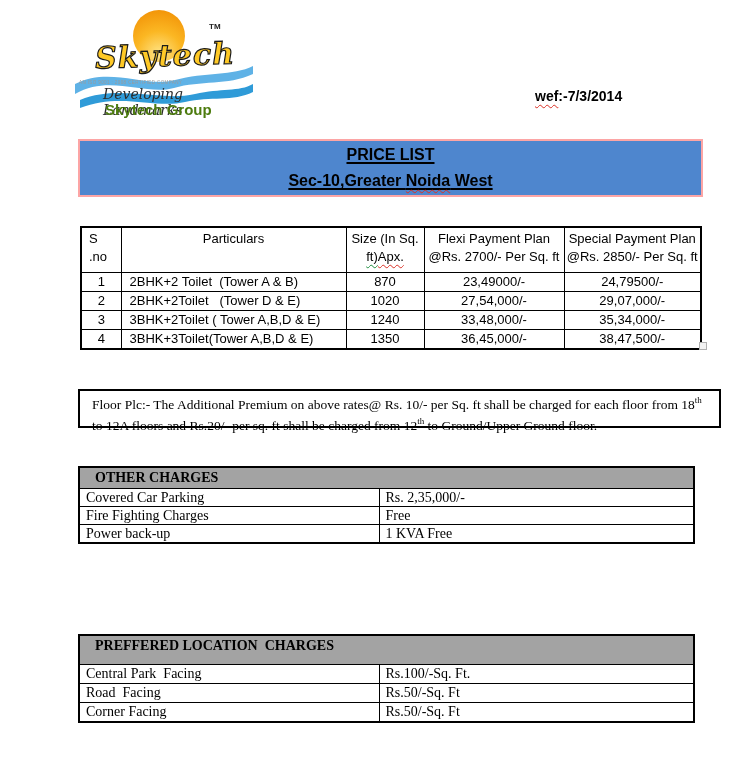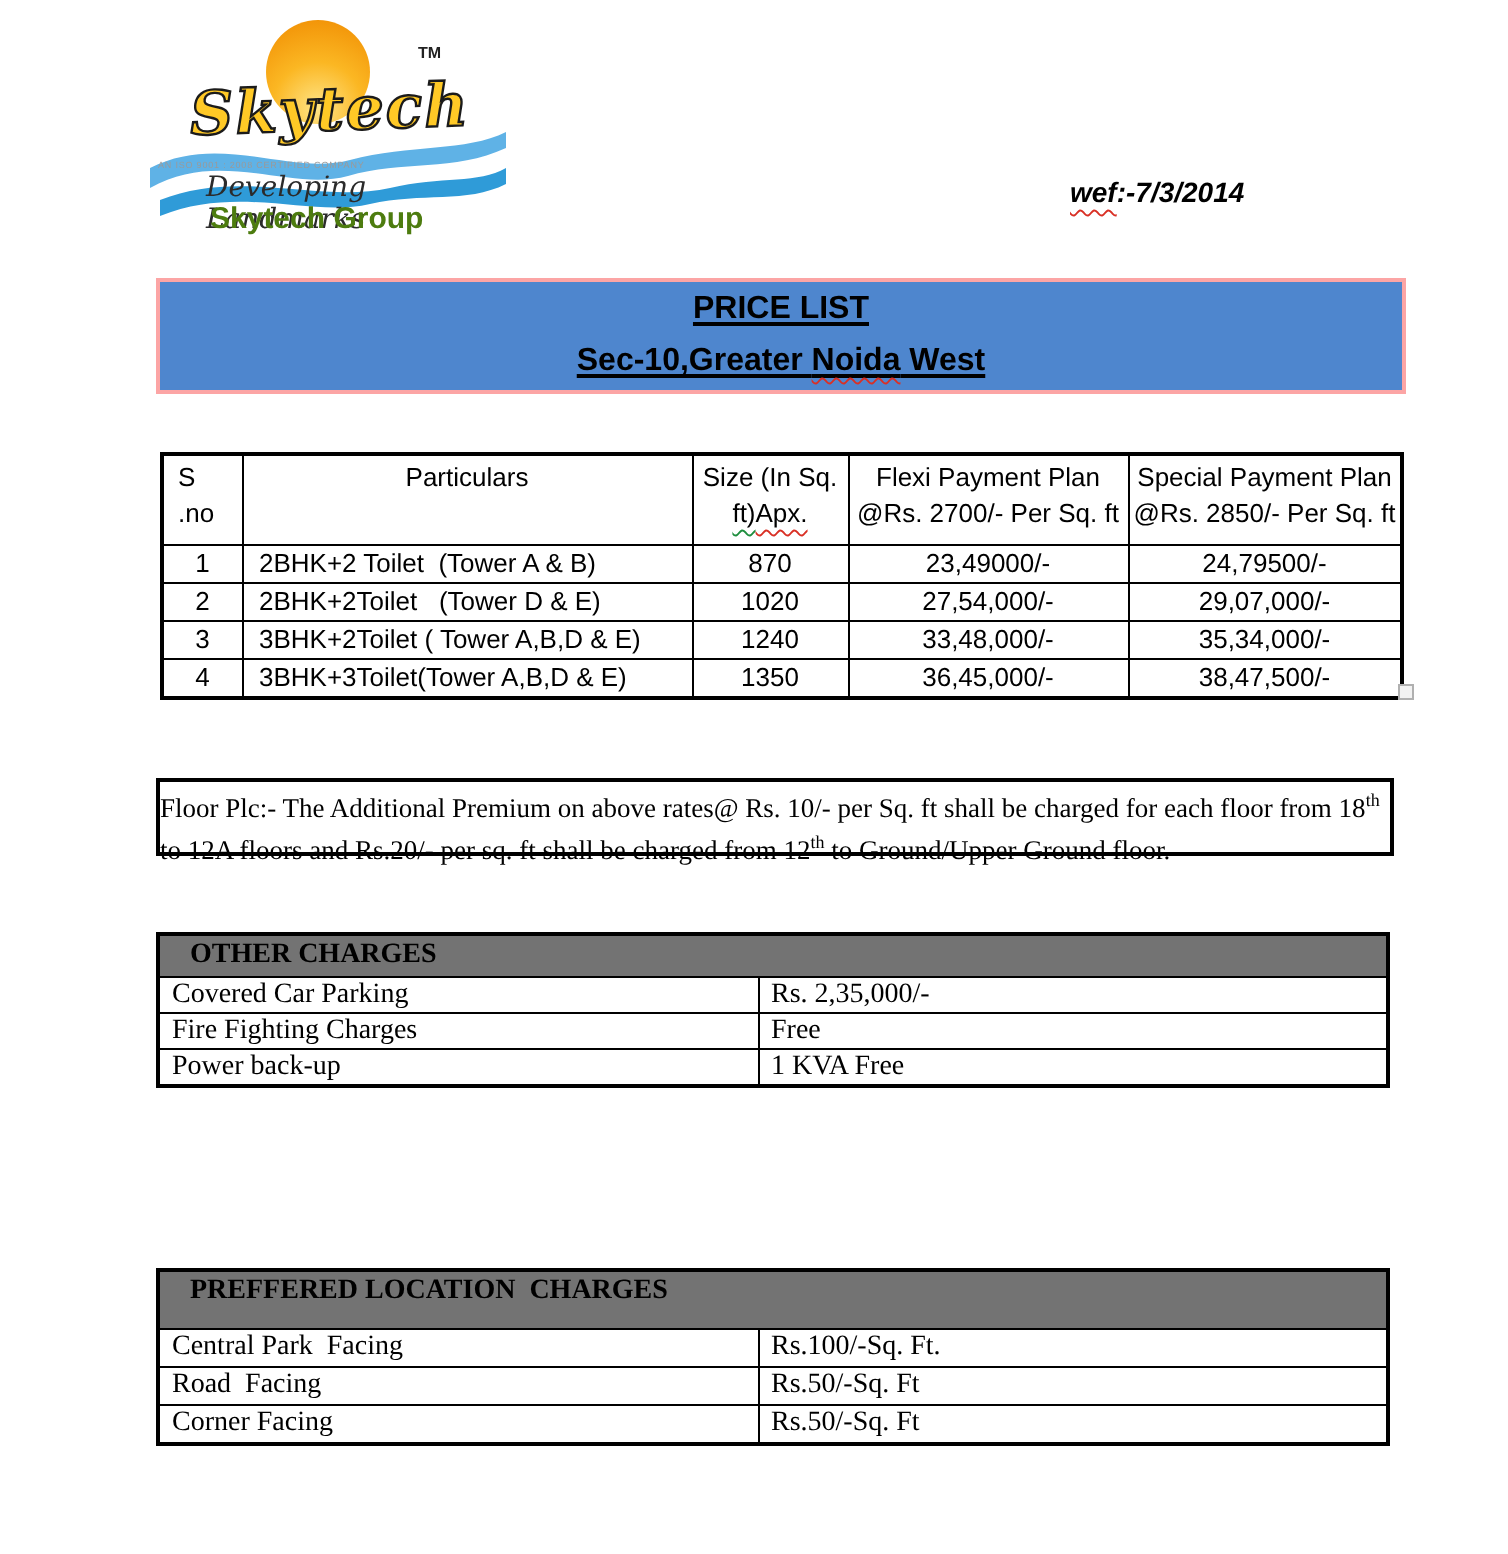--- a/index.html
+++ b/index.html
@@ -14,21 +14,21 @@
   .brand{position:absolute;left:10px;top:32px;font-family:"DejaVu Serif",serif;
          font-style:italic;font-weight:bold;font-size:30px;color:#ffc926;
          -webkit-text-stroke:1.2px #1b1b1b;transform:rotate(-2deg);letter-spacing:1px;}
   .waves{position:absolute;left:-10px;top:56px;}
   .iso{position:absolute;left:-6px;top:74px;font-size:4.5px;color:#9a9a9a;letter-spacing:.4px;}
   .tagline{position:absolute;left:18px;top:80px;font-family:"DejaVu Serif",serif;
            font-style:italic;font-size:14px;color:#2b2b2b;}
   .group-name{position:absolute;left:105px;top:101px;font-size:15px;font-weight:bold;color:#4d7c0f;}
 
   
-  .wef{position:absolute;left:535px;top:88px;font-size:14px;font-weight:bold;font-style:italic;}
+  .wef{position:absolute;left:535px;top:88px;font-size:14px;font-weight:bold;}
 
   
   .wavy-red{text-decoration-line:underline;text-decoration-style:wavy;
             text-decoration-color:#d93025;text-decoration-thickness:1px;text-underline-offset:3px;}
   .wavy-green{text-decoration-line:underline;text-decoration-style:wavy;
             text-decoration-color:#1e8e3e;text-decoration-thickness:1px;text-underline-offset:3px;}
 
   
   .title-box{position:absolute;left:78px;top:139px;width:621px;height:53px;
              background:#4e86ce;border:2px solid #fca5a5;text-align:center;
@@ -45,29 +45,29 @@
   .price-table .brow td{height:18px;}
   .price-table td.sno-h{text-align:left;padding-left:7px;}
   .price-table td.part{text-align:left;padding-left:8px;margin-top:42px;}
 
   .resize-handle{position:absolute;left:699px;top:342px;width:6px;height:6px;
                  border:1px solid #b0b0b0;background:#f2f2f2;}
 
   
   .floor-note{position:absolute;left:78px;top:389px;width:615px;height:33px;
               border:2px solid #000;font-family:"Liberation Serif",serif;
-              font-size:13.5px;line-height:16px;padding:1px 0;}
+              font-size:13.5px;line-height:16px;padding:1px 12px;}
   .floor-note sup{font-size:9px;}
 
   
   .charges{position:absolute;border-collapse:collapse;table-layout:fixed;
            font-family:"Liberation Serif",serif;font-size:14px;border:2px solid #000;}
   .charges td{border:1px solid #000;white-space:pre-wrap;padding:0 4px 0 6px;
               vertical-align:middle;line-height:16px;overflow:hidden;}
-  .charges .head td{background:#737373;font-weight:bold;padding-left:15px;}
+  .charges .head td{background:#a3a3a3;font-weight:bold;padding-left:15px;}
   .other-charges{left:78px;top:466px;}
   .other-charges .head td{height:20px;}
   .other-charges .r td{height:17px;}
   .pref-charges{left:78px;top:634px;}
   .pref-charges .head td{height:26px;vertical-align:top;padding-top:2px;}
   .pref-charges .r td{height:18px;}
 </style>
 </head>
 <body>
 

